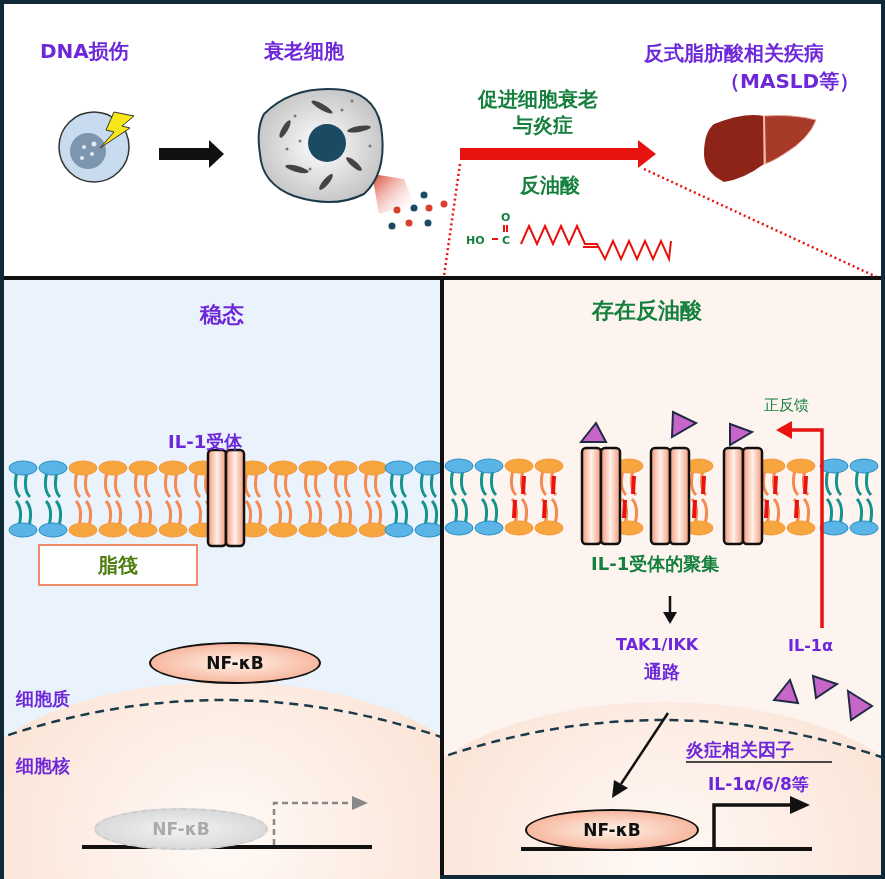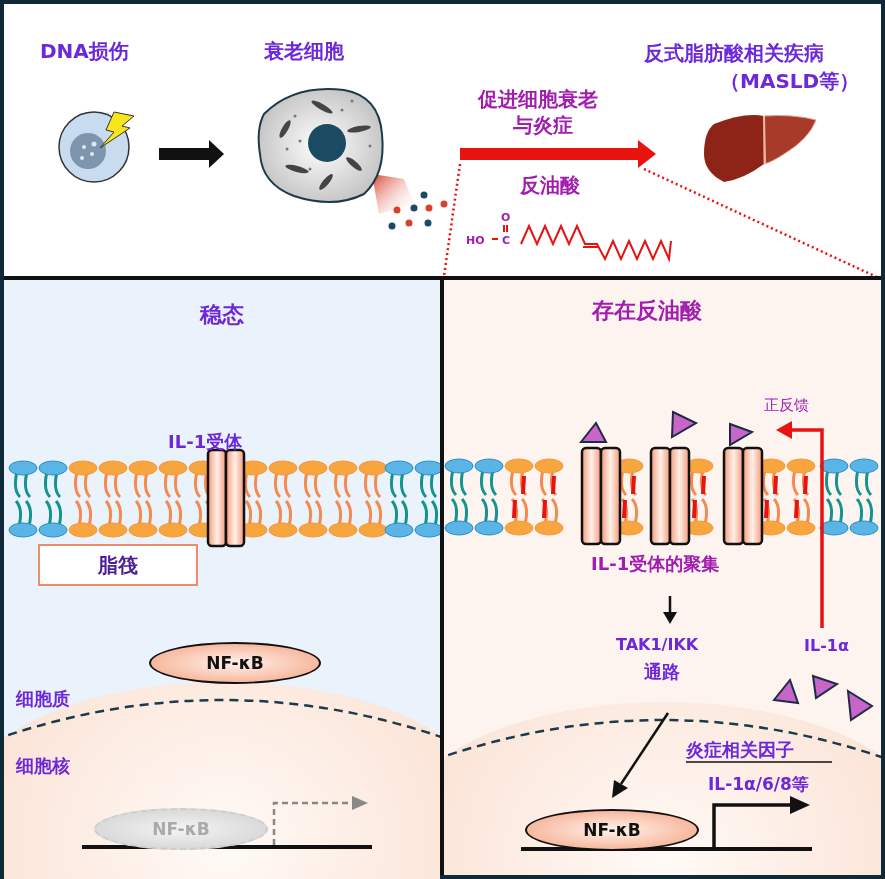--- a/index.html
+++ b/index.html
@@ -5,21 +5,21 @@
   html, body { margin:0; padding:0; }
   body { width:885px; height:879px; background:#0f2a36; font-family:"DejaVu Sans", sans-serif; position:relative; overflow:hidden; }
   .frame { position:absolute; left:4px; top:4px; width:877px; height:871px; background:#fff; }
   .top { position:absolute; left:0; top:0; width:877px; height:272px; background:#fff; }
   .hdiv { position:absolute; left:0; top:272px; width:877px; height:4px; background:#111; }
   .left { position:absolute; left:0; top:276px; width:436px; height:720px; background:#eaf2fb; overflow:hidden; }
   .vdiv { position:absolute; left:436px; top:276px; width:4px; height:595px; background:#111; }
   .right { position:absolute; left:440px; top:276px; width:437px; height:595px; background:#fdf4f0; overflow:hidden; }
   .t { position:absolute; font-weight:bold; white-space:nowrap; }
   .black { color:#6d28d9; }
-  .red { color:#a21caf; }
+  .red { color:#15803d; }
   svg { position:absolute; left:0; top:0; }
   .nucleus-bg { position:absolute; left:-40px; width:520px; height:400px; border-radius:50% 50% 0 0 / 30% 30% 0 0;
     background:radial-gradient(ellipse at 50% 40%, #fffaf6 0%, #fbe3d6 70%, #f6d2bf 100%); }
   .raft-box { position:absolute; left:34px; top:264px; width:156px; height:38px; border:2px solid #ef8a6a; background:#fff; }
   .pill { position:absolute; border-radius:50%; border:2px solid #111; background:radial-gradient(ellipse at 50% 50%, #fff2ea 0%, #f7b9a0 70%, #f29a7c 100%); display:flex; align-items:center; justify-content:center; font-weight:bold; font-size:17px; color:#111; }
   .pill.ghost { border:2px dashed #ccc; background:radial-gradient(ellipse at 50% 50%, #f4f4f4 0%, #cfcfcf 100%); color:#aaa; }
 </style>
 </head>
 <body>
 
@@ -208,21 +208,21 @@
         <rect x="222" y="170" width="18" height="96" rx="4" fill="url(#cyl)" stroke="#111" stroke-width="2.5"></rect>
       </g>
 
       <line x1="78" y1="567" x2="368" y2="567" stroke="#111" stroke-width="4"></line>
       <polyline points="270,565 270,523 350,523" fill="none" stroke="#888" stroke-width="2.5" stroke-dasharray="6,4"></polyline>
       <polygon points="348,516 364,523 348,530" fill="#888"></polygon>
     </svg>
     <div class="t black" style="left:196px;top:20px;font-size:22px;">稳态</div>
     <div class="t black" style="left:164px;top:126px;font-size:18px;margin-top:24px;">IL-1受体</div>
     <div class="raft-box">
-      <div style="text-align:center;line-height:38px;font-size:20px;font-weight:bold;color:#4c1d95;">脂筏</div>
+      <div style="text-align:center;line-height:38px;font-size:20px;font-weight:bold;color:#4d7c0f;">脂筏</div>
     </div>
     <div class="pill" style="left:145px;top:362px;width:168px;height:38px;">NF-κB</div>
     <div class="t black" style="left:12px;top:407px;font-size:18px;">细胞质</div>
     <div class="t black" style="left:12px;top:474px;font-size:18px;">细胞核</div>
     <div class="pill ghost" style="left:90px;top:528px;width:170px;height:38px;">NF-κB</div>
   </div>
 
   <div class="vdiv"></div>
 
   <div class="right">
@@ -322,18 +322,18 @@
       <line x1="77" y1="569" x2="368" y2="569" stroke="#111" stroke-width="4"></line>
       <polyline points="270,567 270,525 350,525" fill="none" stroke="#111" stroke-width="3.5"></polyline>
       <polygon points="346,516 366,525 346,534" fill="#111"></polygon>
       <line x1="242" y1="482" x2="388" y2="482" stroke="#111" stroke-width="1.5"></line>
     </svg>
     <div class="t red" style="left:148px;top:16px;font-size:22px;">存在反油酸</div>
     <div class="t red" style="left:320px;top:116px;font-size:15px;font-weight:normal;">正反馈</div>
     <div class="t red" style="left:147px;top:272px;font-size:18px;">IL-1受体的聚集</div>
     <div class="t black" style="left:172px;top:355px;font-size:16px;">TAK1/IKK</div>
     <div class="t black" style="left:200px;top:380px;font-size:18px;">通路</div>
-    <div class="t black" style="left:360px;top:356px;font-size:16px;text-align:center;">IL-1α</div>
+    <div class="t black" style="left:344px;top:356px;font-size:16px;text-align:center;">IL-1α</div>
     <div class="t black" style="left:242px;top:458px;font-size:18px;">炎症相关因子</div>
     <div class="t black" style="left:264px;top:493px;font-size:17px;">IL-1α/6/8等</div>
     <div class="pill" style="left:81px;top:529px;width:170px;height:38px;">NF-κB</div>
   </div>
 </div>
 
 </body></html>

